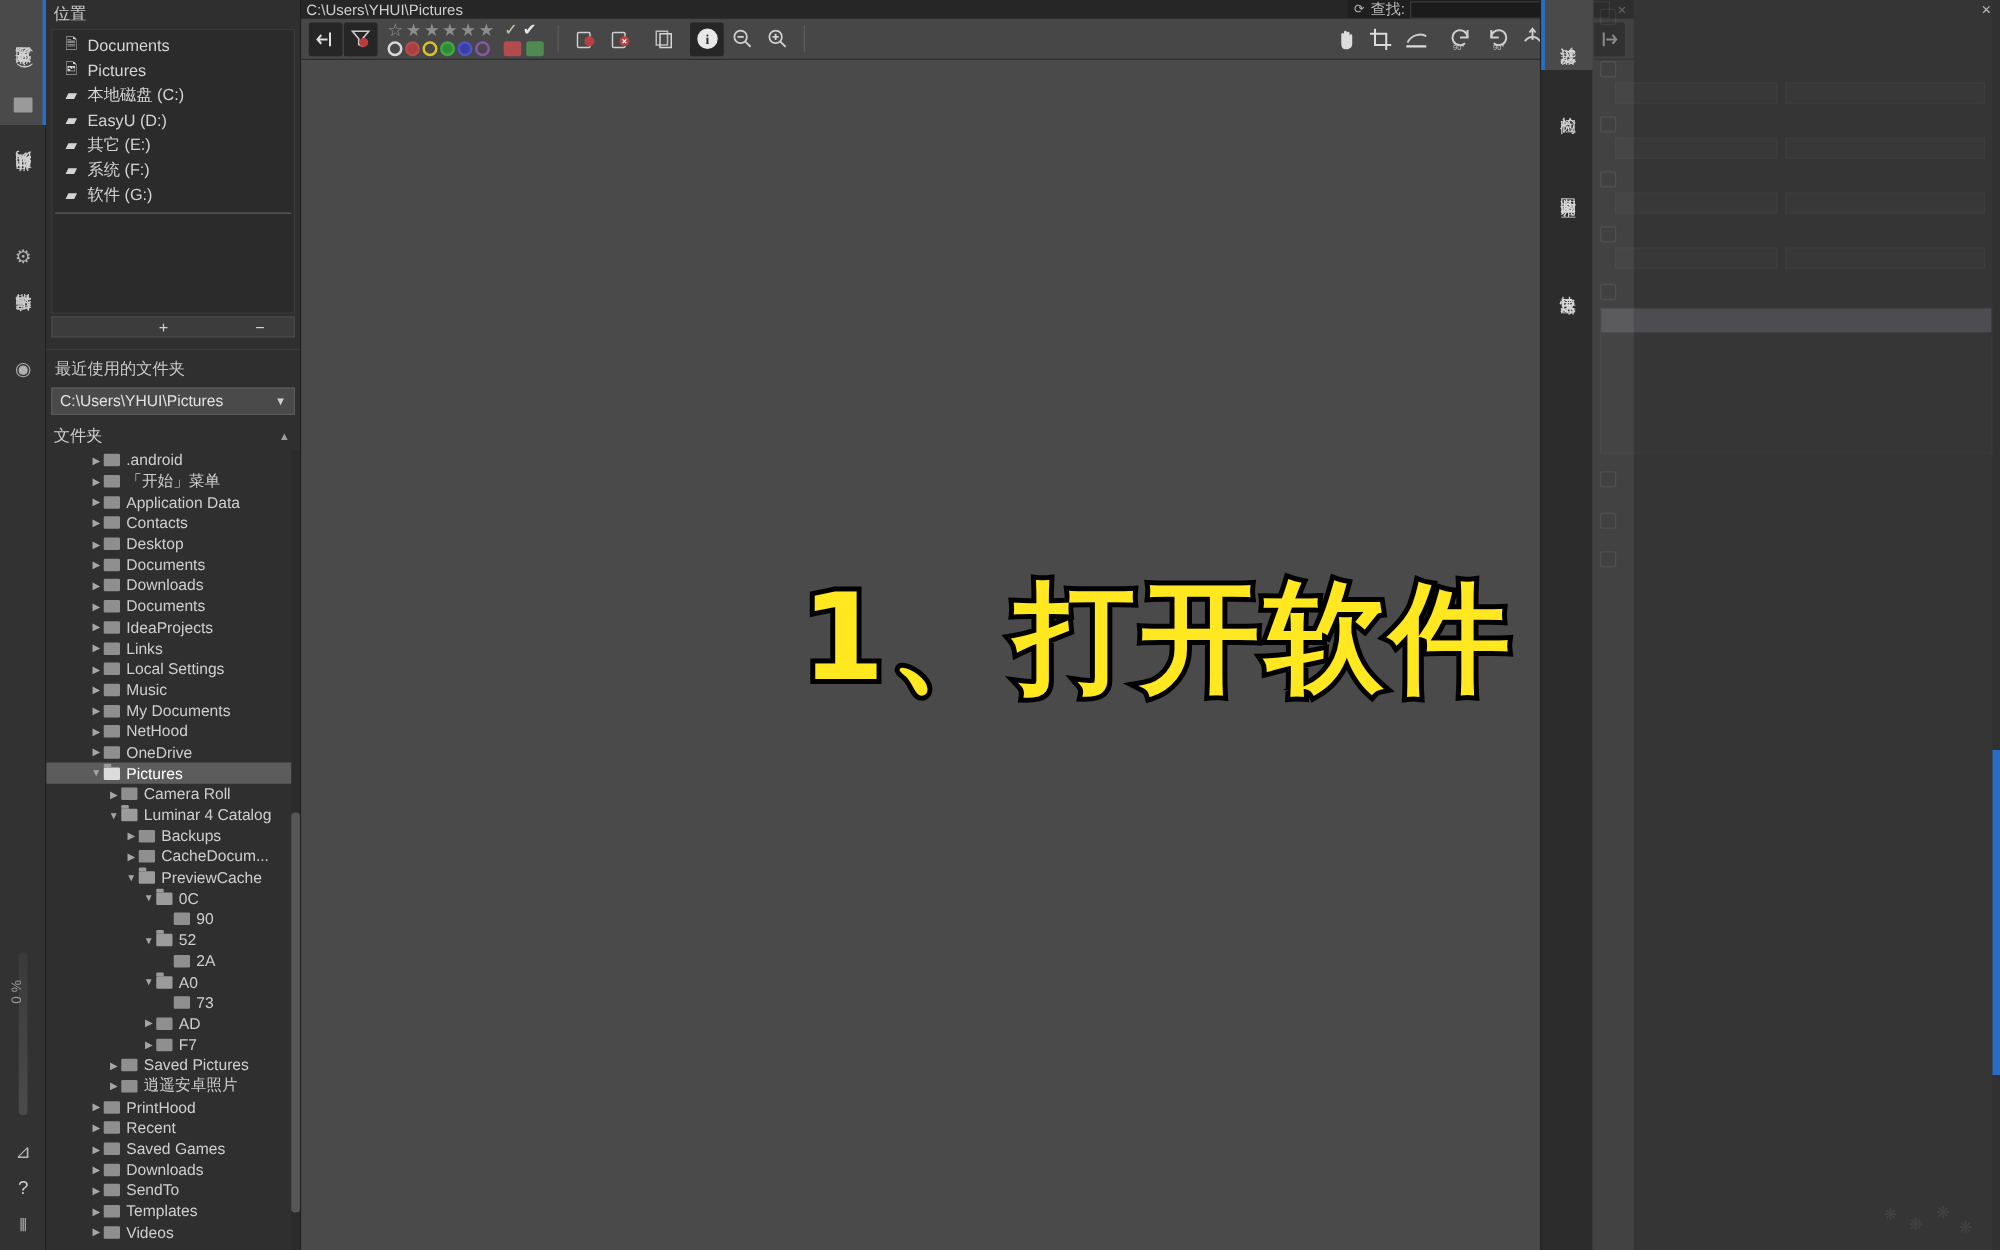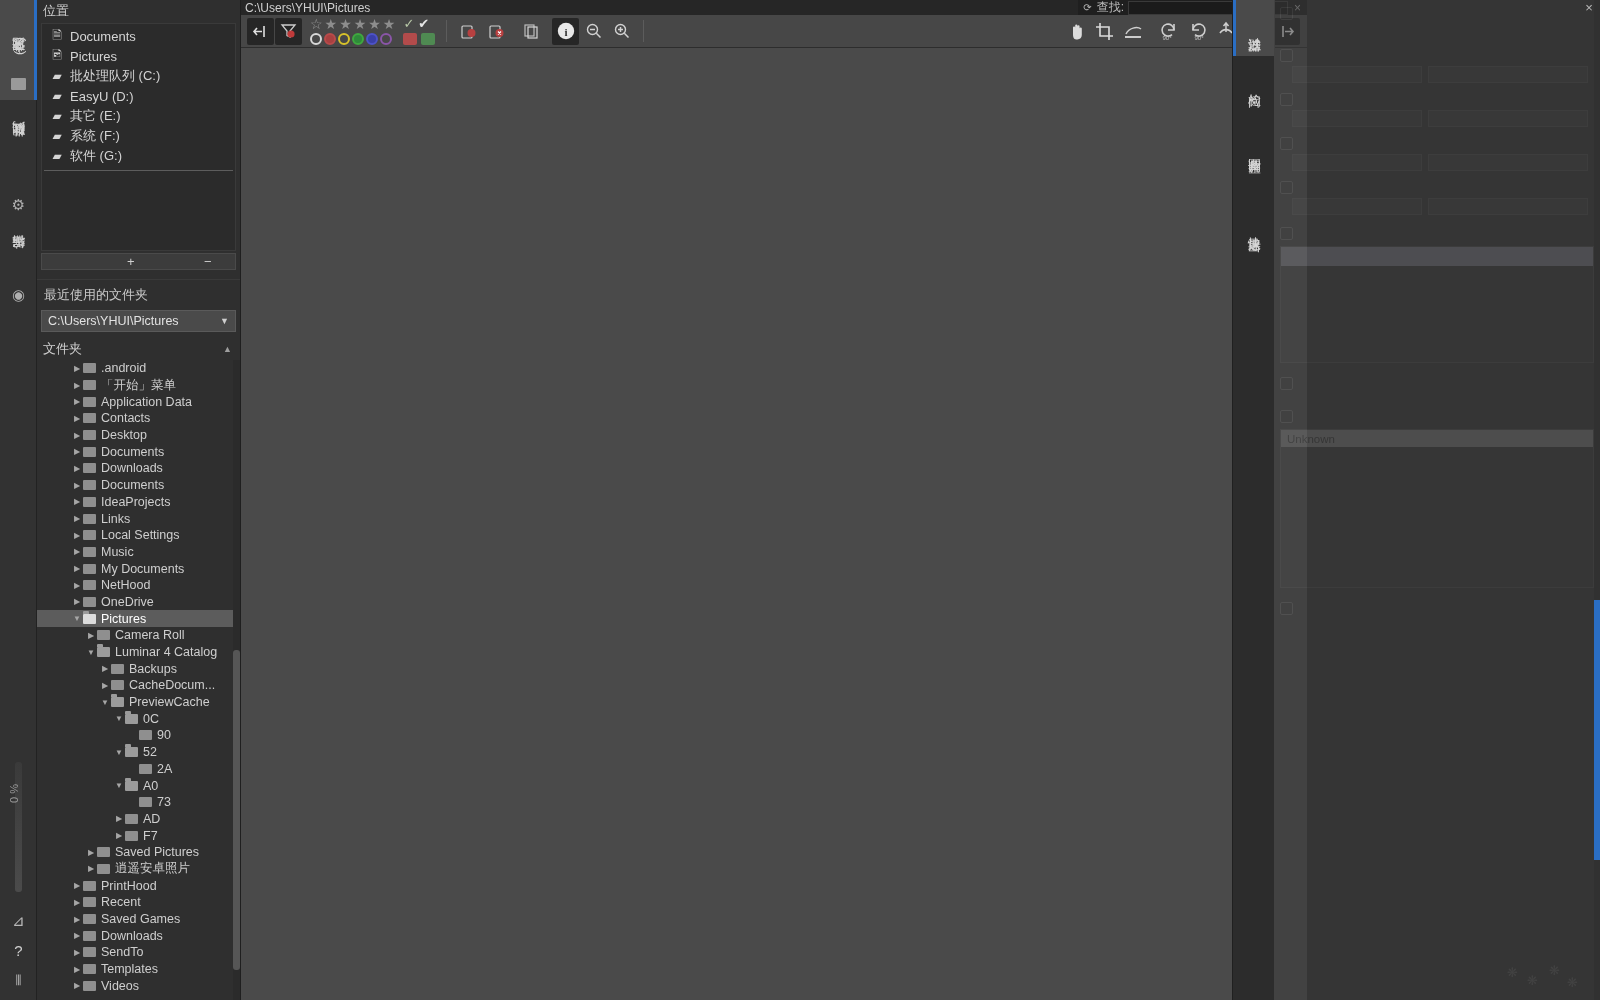--- a/index.html
+++ b/index.html
@@ -252,21 +252,21 @@
       <div class="place-row">
         <span class="place-ico">🗎</span>
         <span>Documents</span>
       </div>
       <div class="place-row">
         <span class="place-ico">🖻</span>
         <span>Pictures</span>
       </div>
       <div class="place-row">
         <span class="place-ico">▰</span>
-        <span>批处理队列 (C:)</span>
+        <span>本地磁盘 (C:)</span>
       </div>
       <div class="place-row">
         <span class="place-ico">▰</span>
         <span>EasyU (D:)</span>
       </div>
       <div class="place-row">
         <span class="place-ico">▰</span>
         <span>其它 (E:)</span>
       </div>
       <div class="place-row">
@@ -636,20 +636,21 @@
       </div>
       <div class="tb-btn dark">
         <svg width="17" height="17" viewBox="0 0 17 17">
             <path d="M5 3v11M7 8.5h8M12 5l3 3.5-3 3.5" stroke="#e0e0e0" stroke-width="1.6" fill="none"></path>
           </svg>
       </div>
     </div>
 
     <div class="canvas"></div>
 
+    <div class="overlay-text">1、打开软件</div>
   </div>
 
   <div class="rightrail">
     <div class="rtab active" style="top:0px;height:56px;">
       <span class="vtext">过滤器</span>
     </div>
     <div class="rtab" style="top:58px;height:52px;">
       <span class="vtext">检阅</span>
     </div>
     <div class="rtab" style="top:112px;height:76px;">
@@ -725,24 +726,20 @@
     <div class="fgroup" style="margin-top:10px;">
       <div class="frow">
         <span class="fchk"></span>
       </div>
     </div>
 
     <div class="fgroup" style="margin-top:12px;">
       <div class="frow">
         <span class="fchk"></span>
       </div>
-    </div>
-    <div class="flist">
-      <div class="item lit">Unknown</div>
-      <div class="blank" style="height:140px;"></div>
     </div>
 
     <div class="fgroup" style="margin-top:10px;">
       <div class="frow">
         <span class="fchk"></span>
       </div>
     </div>
 
     <div style="position:absolute;right:22px;bottom:6px;">
       <span class="flake" style="right:60px;bottom:14px;">❋</span>

